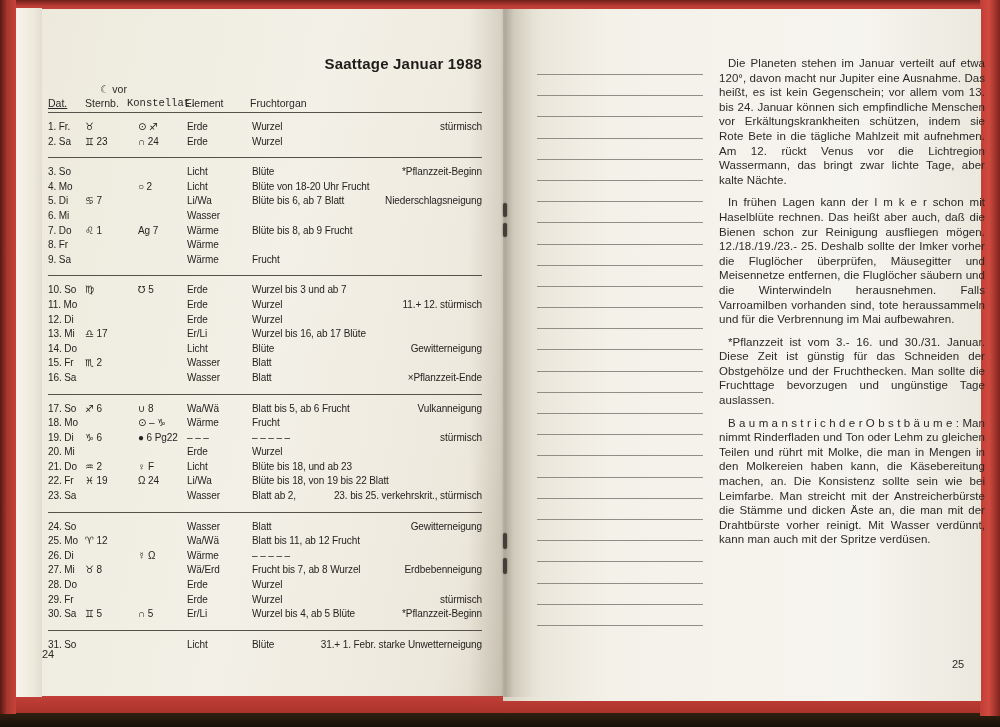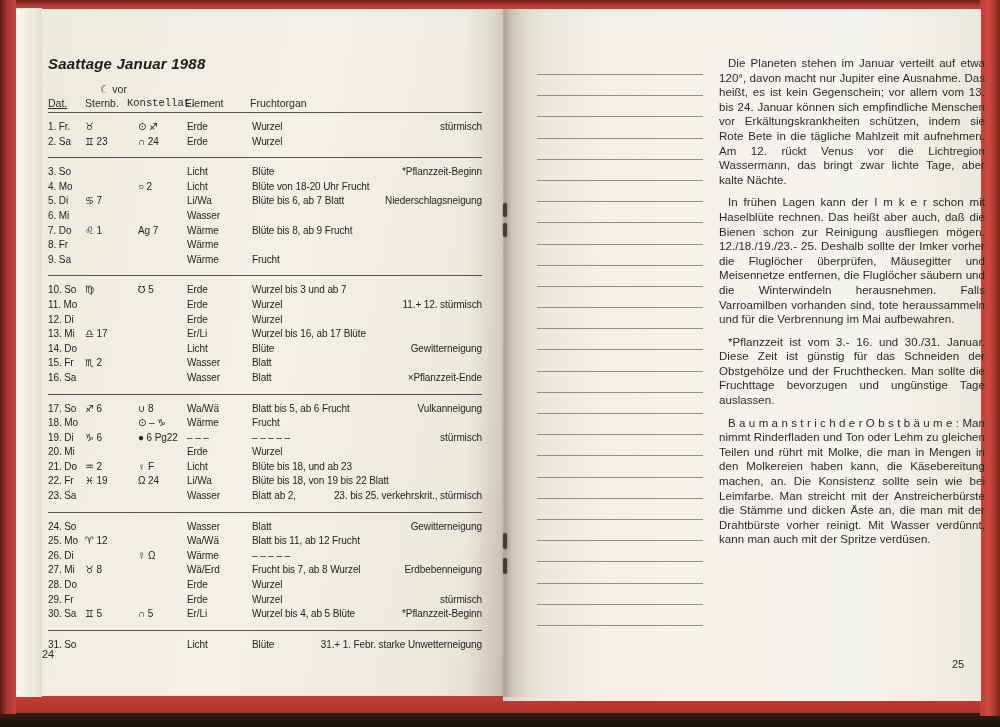--- a/index.html
+++ b/index.html
@@ -18,22 +18,22 @@
   .edge-left{left:16px;top:8px;width:26px;height:689px;background:linear-gradient(to right,#f8f5ec,#ece8db 70%,#e2ddcf);}
   .page-left{left:42px;top:9px;width:461px;height:687px;
              background:linear-gradient(100deg,#edeadd 0%,#f3f0e7 50%,#ece8dc 88%,#dcd6c8 100%);}
   .page-right{left:503px;top:9px;width:478px;height:692px;
               background:linear-gradient(to right,#d6d1c2 0%,#e9e5d9 6%,#f4f1e9 22%,#f6f4ee 75%,#ebe8de 100%);}
   .gutter{left:468px;top:9px;width:74px;height:688px;pointer-events:none;
           background:linear-gradient(to right,rgba(95,80,60,0),rgba(95,80,60,.16) 44%,rgba(60,48,36,.26) 50%,rgba(95,80,60,.10) 62%,rgba(95,80,60,0));}
   .staple{left:503px;width:4px;background:#443e36;border-radius:2px;box-shadow:0 0 2px rgba(0,0,0,.4);}
 
   
-  .lp-title{left:48px;top:55px;width:434px;text-align:left;font-size:15px;font-weight:bold;
-            color:#1f1d1a;letter-spacing:.2px;font-style:italic;}
+  .lp-title{left:48px;top:55px;width:434px;text-align:right;font-size:15px;font-weight:bold;
+            color:#1f1d1a;letter-spacing:.2px;}
   .lp-moon{left:100px;top:83px;font-size:10.5px;color:#2b2926;}
   .lp-cols{left:48px;top:97px;width:434px;height:14px;font-size:10.5px;color:#2b2926;}
   .lp-cols span{position:absolute;white-space:nowrap;}
   .h-d{left:0;text-decoration:underline;} .h-s{left:37px;} .h-k{left:79px;font-family:Liberation Mono, monospace;} .h-e{left:137px;} .h-f{left:202px;}
 
   .lp-table{left:48px;top:112px;width:434px;font-size:10px;color:#262421;letter-spacing:-.1px;}
   .section{border-top:1.5px solid #55524c;padding:7px 0 8px;}
   .row{display:grid;grid-template-columns:37px 53px 49px 65px 1fr;height:14.6px;line-height:14.6px;white-space:nowrap;}
   .c-f{display:flex;}
   .c-f .f{white-space:pre;}

